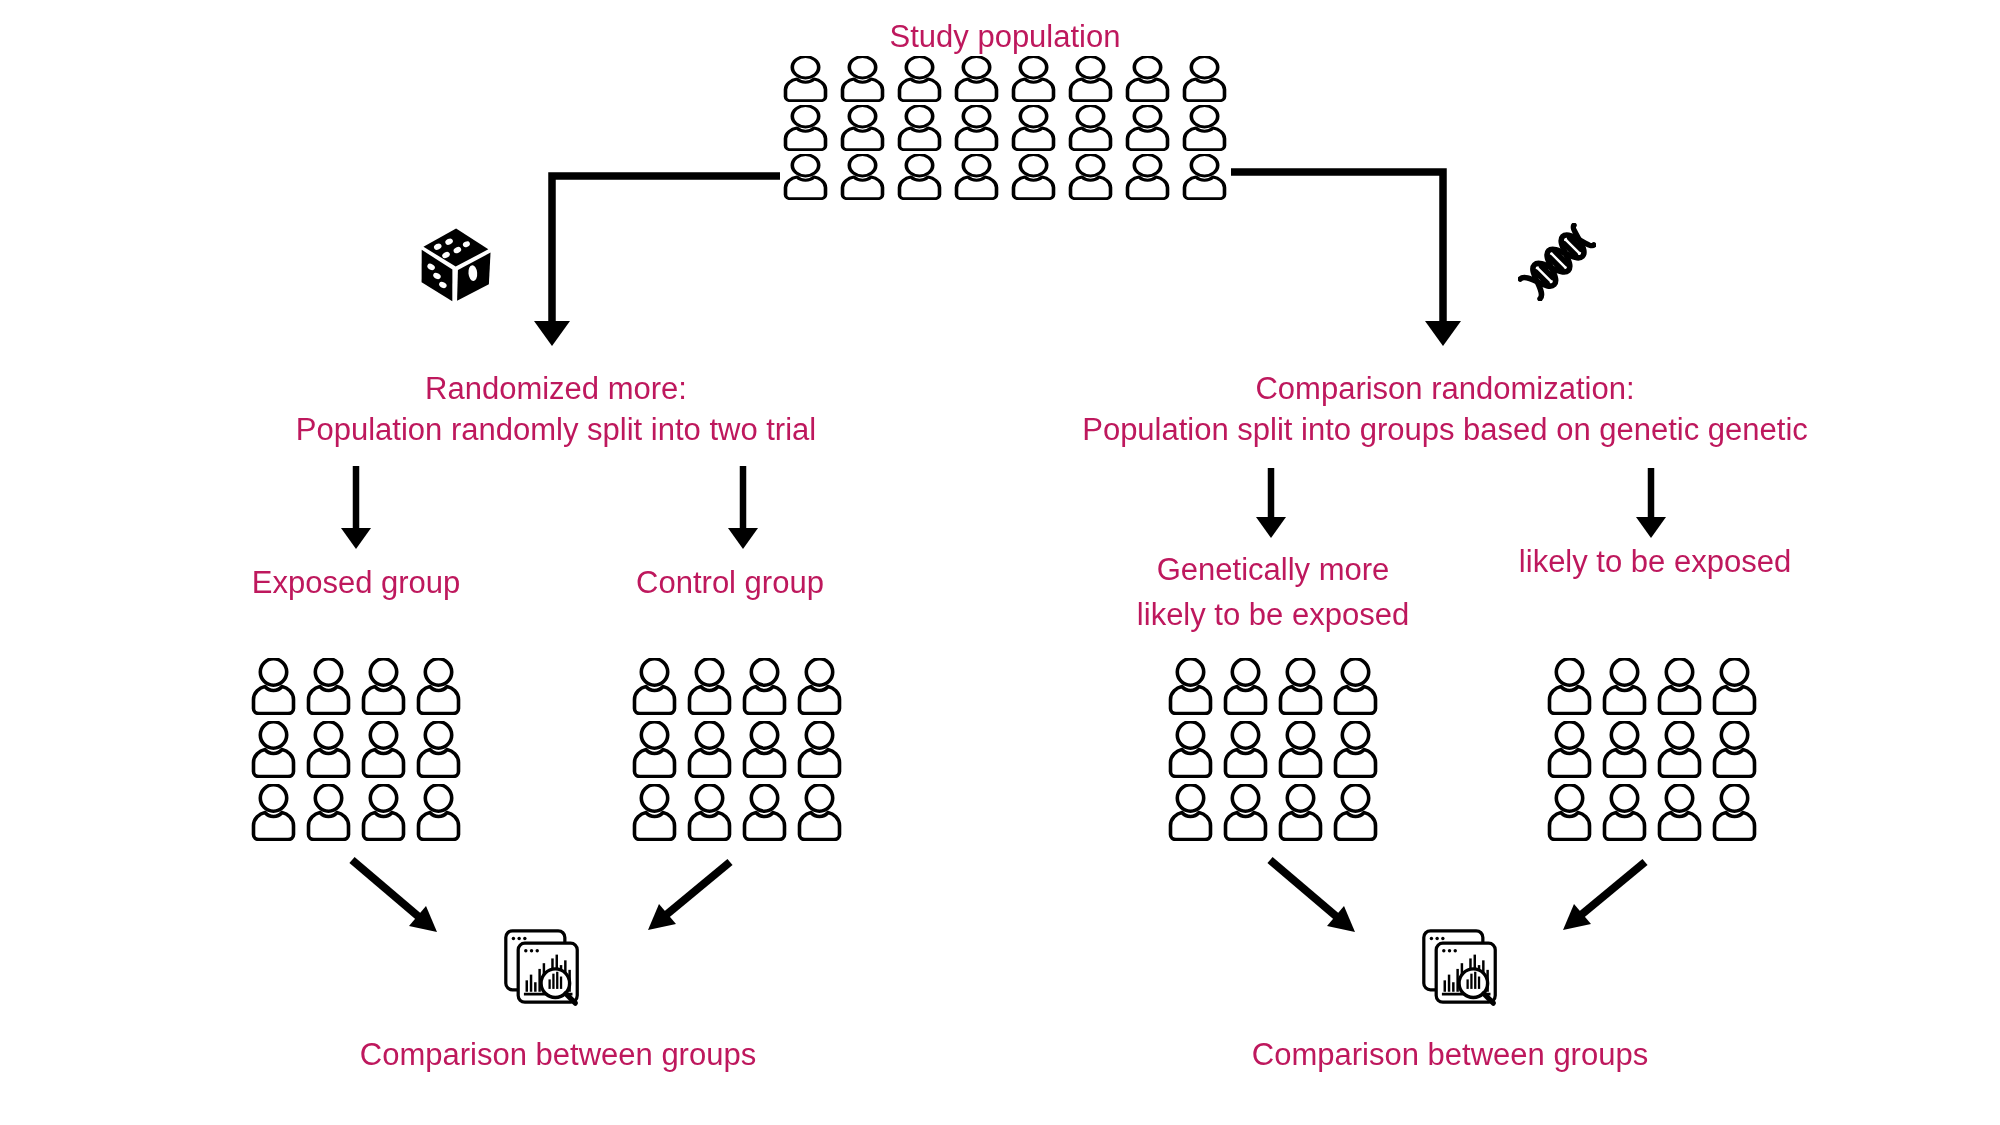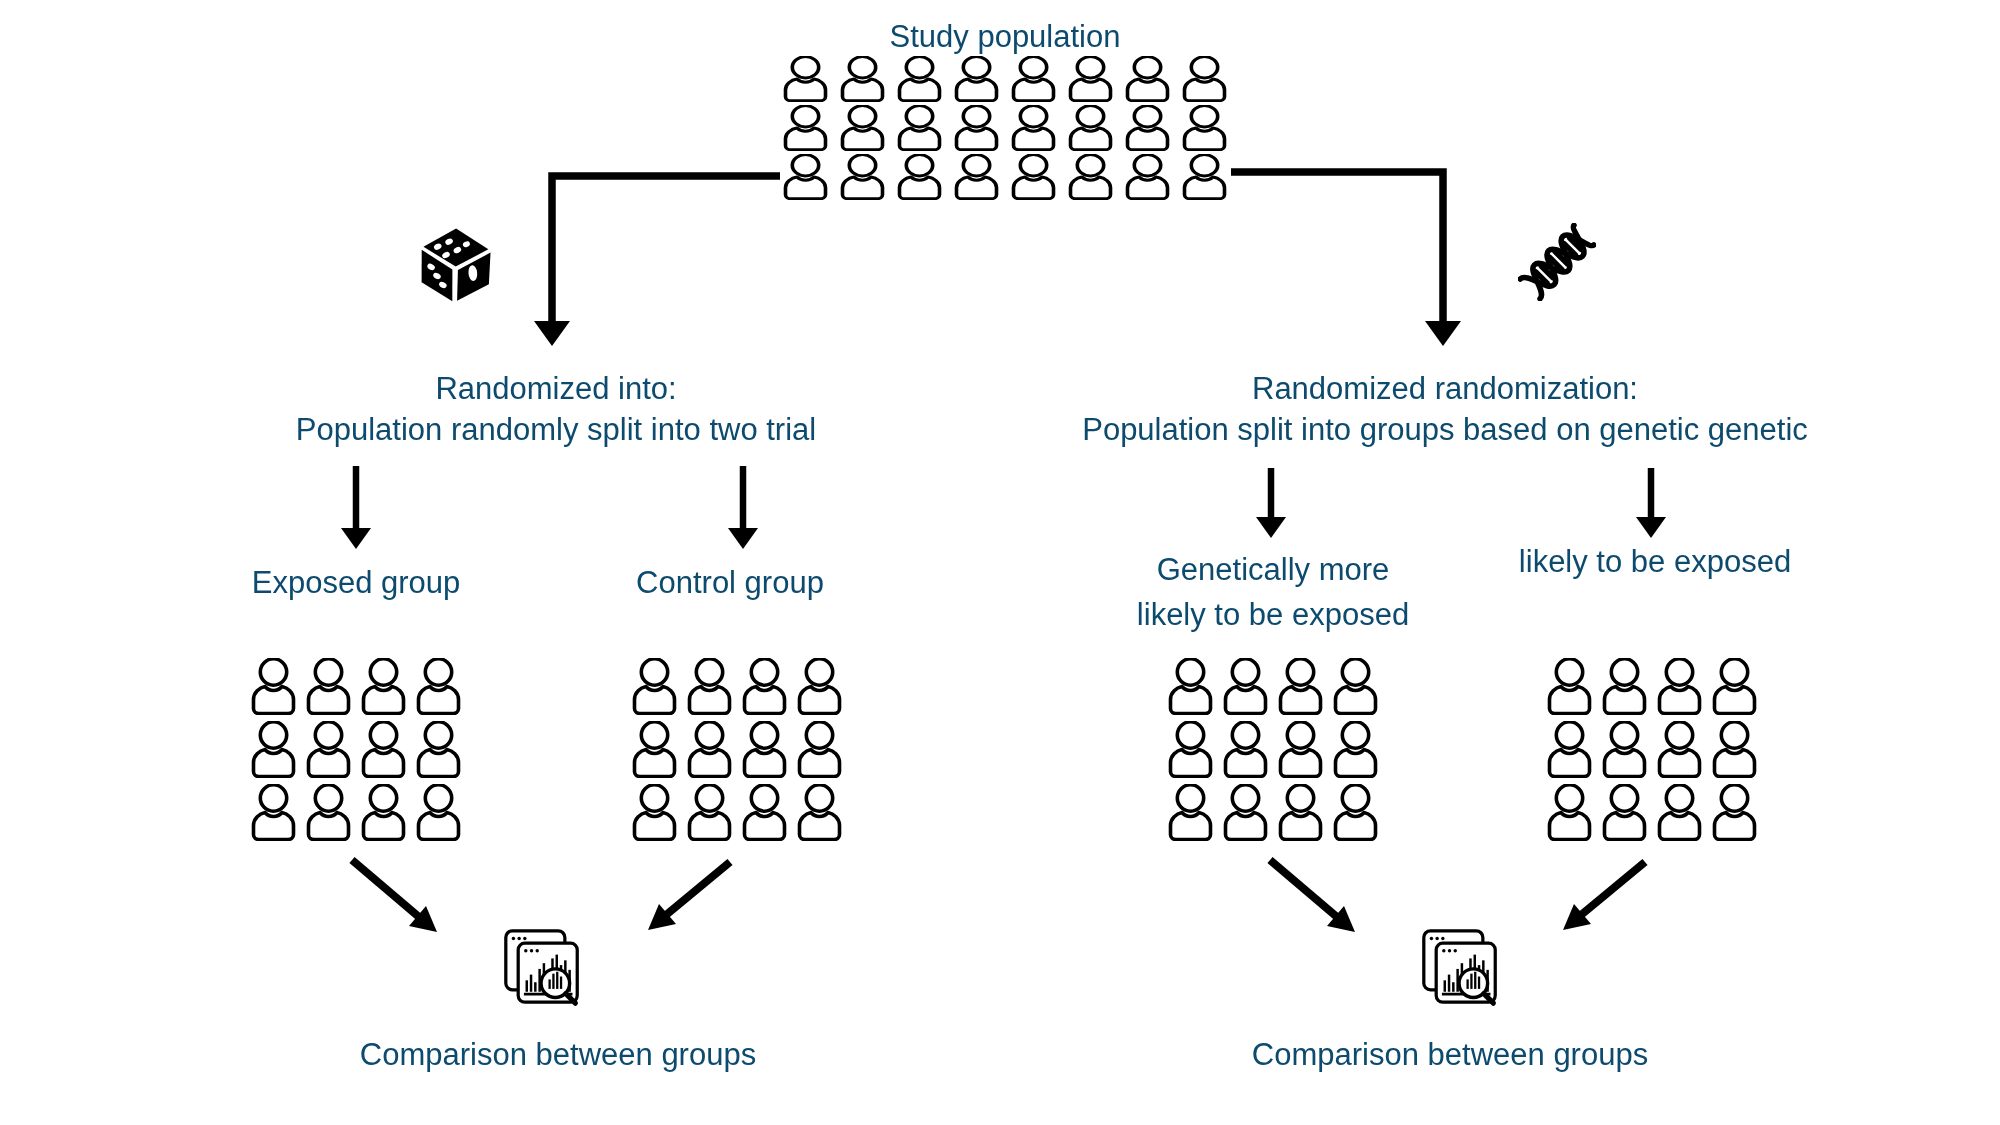--- a/index.html
+++ b/index.html
@@ -12,21 +12,21 @@
     overflow:hidden;
   }
   .overlay{position:absolute;left:0;top:0;width:2000px;height:1125px;pointer-events:none;}
   .txt{
     position:absolute;
     transform:translateX(-50%);
     text-align:center;
     font-size:31px;
     line-height:41px;
     white-space:nowrap;
-    color:#0c4a6e;
+    color:#be185d;
   }
   .two-line{line-height:45px;}
   .icon{position:absolute;display:block;}
   .person-grid{
     position:absolute;
     display:grid;
     transform:translateX(-50%);
   }
   .grid-top{column-gap:5px;row-gap:3px;}
   .grid-side{column-gap:3px;row-gap:6px;}
@@ -215,25 +215,25 @@
       <line x1="-22" y1="-8" x2="-22" y2="8"></line>
       <line x1="-14" y1="-8" x2="-14" y2="8"></line>
       <line x1="-2" y1="-9" x2="-2" y2="9"></line>
       <line x1="6" y1="-9" x2="6" y2="9"></line>
       <line x1="18" y1="-8" x2="18" y2="8"></line>
       <line x1="26" y1="-8" x2="26" y2="8"></line>
     </g>
   </svg>
 
   <div class="txt" style="left:556px;top:368px;">
-    <div>Randomized into:</div>
+    <div>Randomized more:</div>
     <div>Population randomly split into two trial</div>
   </div>
   <div class="txt" style="left:1445px;top:368px;">
-    <div>Randomized randomization:</div>
+    <div>Comparison randomization:</div>
     <div>Population split into groups based on genetic genetic</div>
   </div>
 
   <div class="txt" style="left:356px;top:562px;">Exposed group</div>
   <div class="txt" style="left:730px;top:562px;">Control group</div>
 
   <div class="txt two-line" style="left:1273px;top:547px;">
     <div>Genetically more</div>
     <div>likely to be exposed</div>
   </div>

